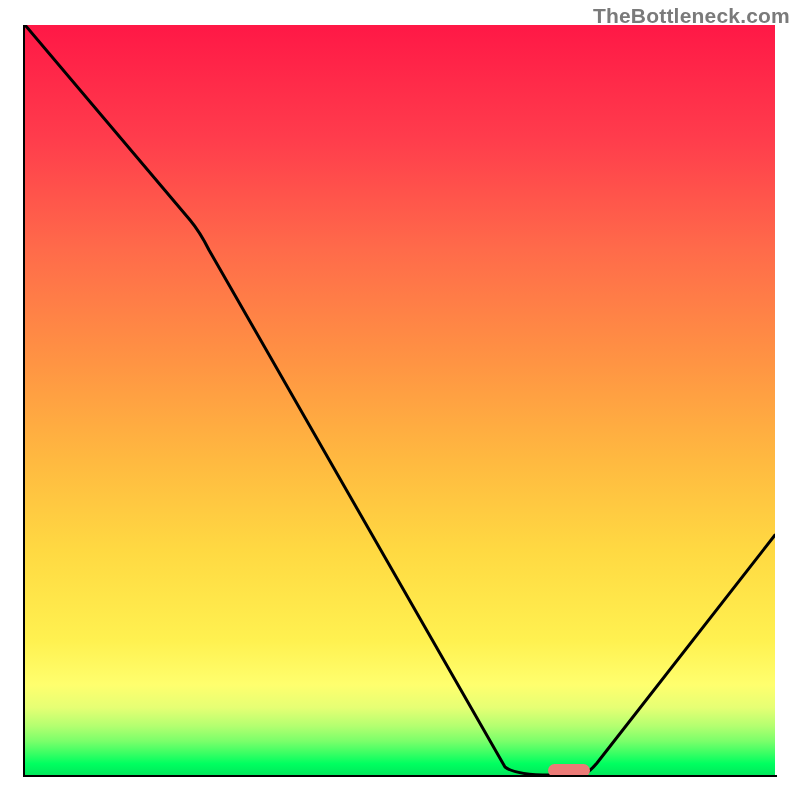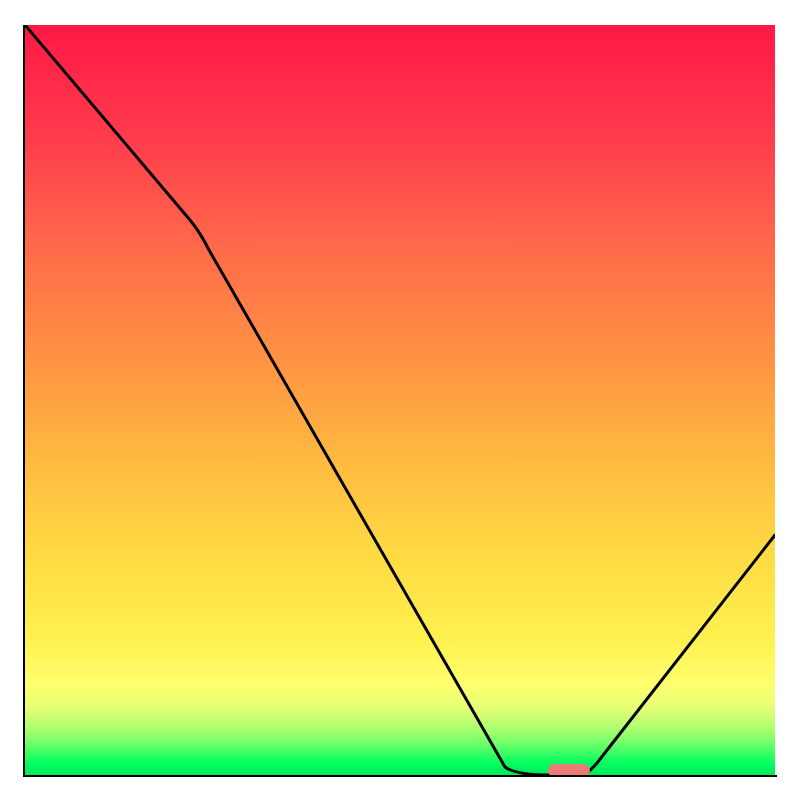--- a/index.html
+++ b/index.html
@@ -94,13 +94,14 @@
              L 555 750
              Q 562 750 572 738
              L 750 510" fill="none" stroke="#000" stroke-width="3" stroke-linejoin="round" stroke-linecap="round"></path>
   </svg>
 
   <div class="marker" style="left:548px; top:764px;"></div>
 
   <div class="axis-left"></div>
   <div class="axis-bottom"></div>
 
+  <div class="attribution">TheBottleneck.com</div>
 </div>
 
 </body></html>

